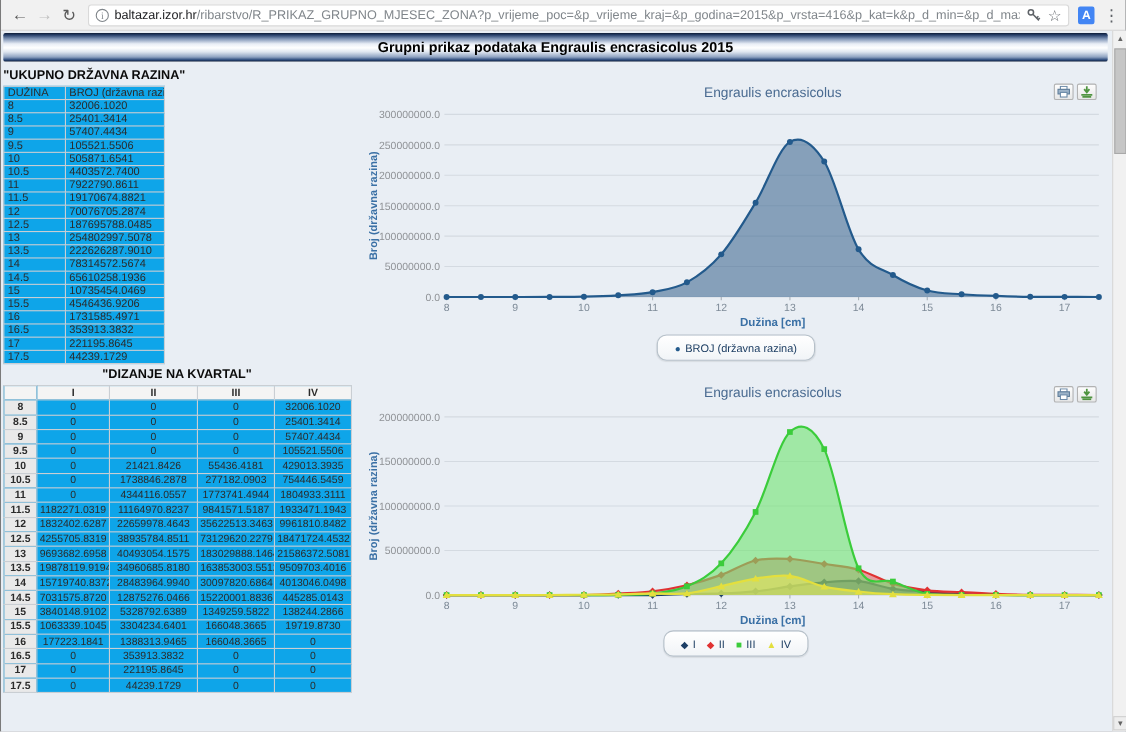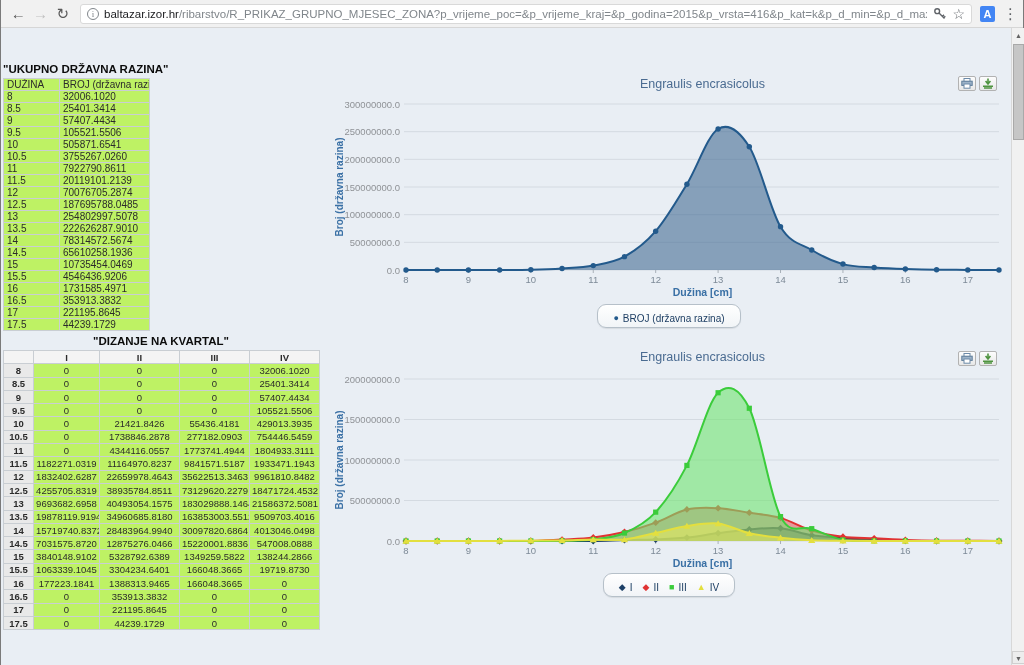--- a/index.html
+++ b/index.html
@@ -23,21 +23,21 @@
   
   .page { position:relative; width:1024px; height:637px; background:#e9eef4; }
   .page-header { position:absolute; left:2px; top:2px; width:1004px; height:26px;
     background:linear-gradient(to bottom,#0d1b35 0%,#27406b 7%,#7e93b5 20%,#e9eef6 38%,#ffffff 52%,#dfe6f0 66%,#8fa3c2 84%,#2c4a7c 94%,#0d1b35 100%);
     border-radius:2px; text-align:center; line-height:26px; font-size:13px; font-weight:bold; color:#000; }
 
   
   .left-col { position:absolute; left:2px; top:33px; width:318px; }
   .tbl-title1 { font-size:11.5px; font-weight:bold; color:#0b0b0b; margin:2px 0 3px 0; }
   .tbl-title2 { font-size:11.5px; font-weight:bold; color:#0b0b0b; margin:4px 0 3px 0; text-align:center; width:316px; }
-  table { border-collapse:collapse; background:#bef264; }
+  table { border-collapse:collapse; background:#0ea5e9; }
   table, th, td { border:1px solid #c9ced3; }
   th, td { font-size:10px; color:#2b2b2b; white-space:nowrap; overflow:hidden; }
   .t1 { width:147px; table-layout:fixed; }
   .t1 th, .t1 td { text-align:left; padding:0 3px; height:11.7px; font-weight:normal; }
   .t1 col.c0 { width:56px; }
   .t2 { width:316px; table-layout:fixed; }
   .t2 th, .t2 td { text-align:center; padding:0 2px; height:13.3px; font-size:9.5px; }
   .t2 thead th { font-weight:bold; background:#f4f4f4; }
   .t2 tbody th { font-weight:bold; background:#e9e9e9; }
   .t2 col.cl { width:30px; } .t2 col.ci { width:66px; } .t2 col.cii { width:80px; } .t2 col.ciii { width:70px; } .t2 col.civ { width:70px; }
@@ -89,20 +89,23 @@
             </svg>
           </span>
         <span class="star-ic">☆</span>
       </span>
     </div>
     <span class="translate-ic">A</span>
     <span class="kebab-ic">⋮</span>
   </div>
 
   <div class="page">
+    <div class="page-header">
+      <span>Grupni prikaz podataka Engraulis encrasicolus 2015</span>
+    </div>
 
     <div class="left-col">
       <div class="tbl-title1">"UKUPNO DRŽAVNA RAZINA"</div>
       <table class="t1">
         <colgroup>
             <col class="c0">
             <col>
           </colgroup>
         <thead>
           <tr>
@@ -126,29 +129,29 @@
             <tr>
               <td>9.5</td>
               <td>105521.5506</td>
             </tr>
             <tr>
               <td>10</td>
               <td>505871.6541</td>
             </tr>
             <tr>
               <td>10.5</td>
-              <td>3755267.0260</td>
+              <td>4403572.7400</td>
             </tr>
             <tr>
               <td>11</td>
               <td>7922790.8611</td>
             </tr>
             <tr>
               <td>11.5</td>
-              <td>20119101.2139</td>
+              <td>19170674.8821</td>
             </tr>
             <tr>
               <td>12</td>
               <td>70076705.2874</td>
             </tr>
             <tr>
               <td>12.5</td>
               <td>187695788.0485</td>
             </tr>
             <tr>
@@ -302,21 +305,21 @@
               <td>15719740.8372</td>
               <td>28483964.9940</td>
               <td>30097820.6864</td>
               <td>4013046.0498</td>
             </tr>
             <tr>
               <th>14.5</th>
               <td>7031575.8720</td>
               <td>12875276.0466</td>
               <td>15220001.8836</td>
-              <td>547008.0888</td>
+              <td>445285.0143</td>
             </tr>
             <tr>
               <th>15</th>
               <td>3840148.9102</td>
               <td>5328792.6389</td>
               <td>1349259.5822</td>
               <td>138244.2866</td>
             </tr>
             <tr>
               <th>15.5</th>

